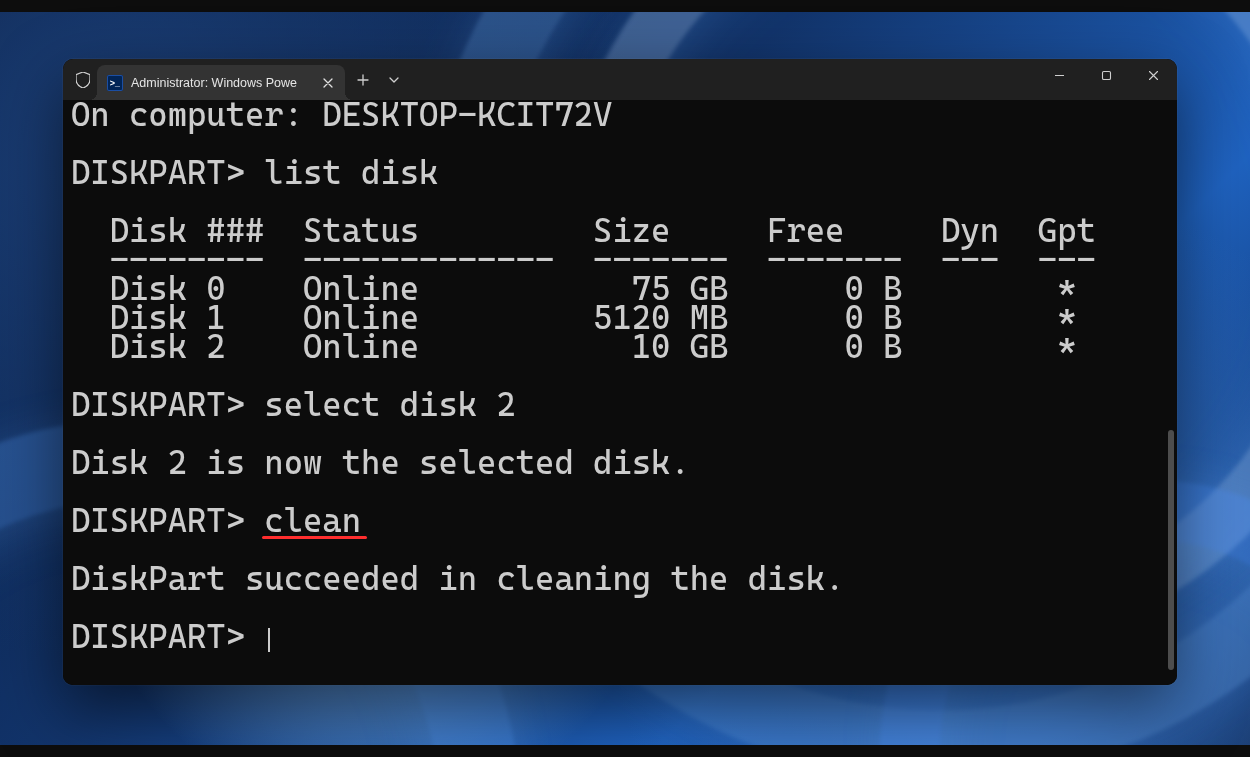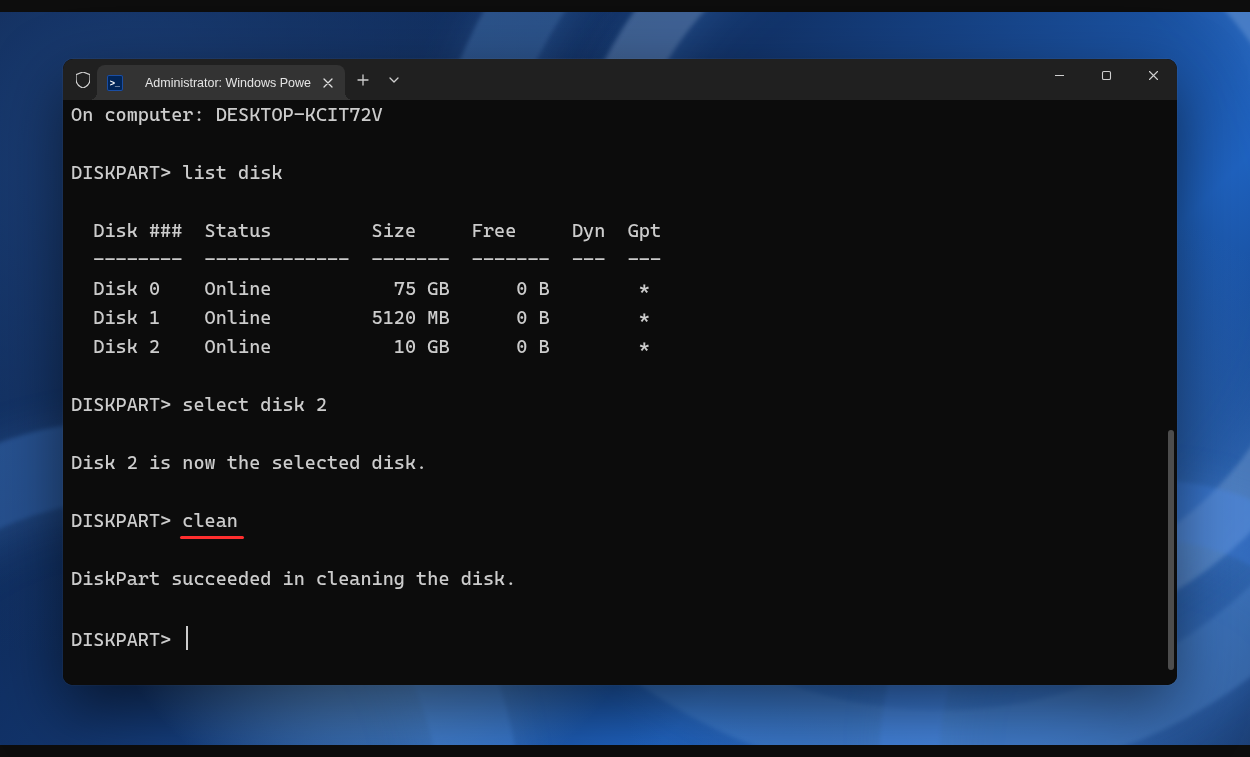--- a/index.html
+++ b/index.html
@@ -92,21 +92,21 @@
   .tab::after { right:-8px; -webkit-mask:radial-gradient(circle at 8px 0, transparent 8px, #000 8px); mask:radial-gradient(circle at 8px 0, transparent 8px, #000 8px);}
   .ps-icon {
     width: 16px; height: 16px;
     background: #012456;
     border-radius: 2px;
     position: relative;
     display:flex; align-items:center; justify-content:center;
     font-size:9px; font-weight:700; color:#fff;
     box-shadow: inset 0 0 0 1px #1b4ea3;
   }
-  .tab-title { flex:1; white-space: nowrap; overflow:hidden; text-overflow: clip; text-align: right; }
+  .tab-title { flex:1; white-space: nowrap; overflow:hidden; text-overflow: clip; }
   .tab-close {
     width:18px; height:18px;
     display:flex; align-items:center; justify-content:center;
     border-radius:3px;
     color:#dcdcdc;
   }
   .tb-btn {
     width: 36px;
     display:flex; align-items:center; justify-content:center;
     color:#c9c9c9;
@@ -125,21 +125,21 @@
   
   .term-wrap{
     position:absolute;
     left:0; right:0; top:41px; bottom:0;
     background:#0c0c0c;
   }
   .term {
     position:absolute;
     left:8px; right:14px; top:0; bottom:8px;
     font-family: "Cascadia Mono", "Consolas", "Menlo", monospace;
-    font-size: 19px;
+    font-size: 33px;
     line-height: 29px;
     color:#cccccc;
     white-space: pre;
     overflow:hidden;
   }
   .prompt { color:#cccccc; }
   .cmd { color:#cccccc; }
   .output { color:#cccccc; }
   .underline-annot{
     display:inline-block;

